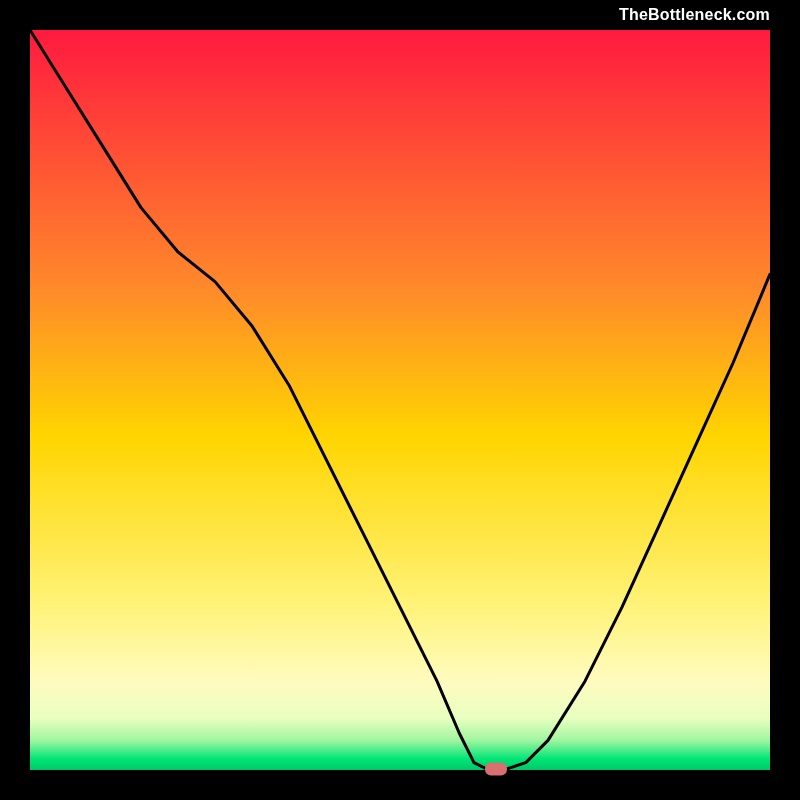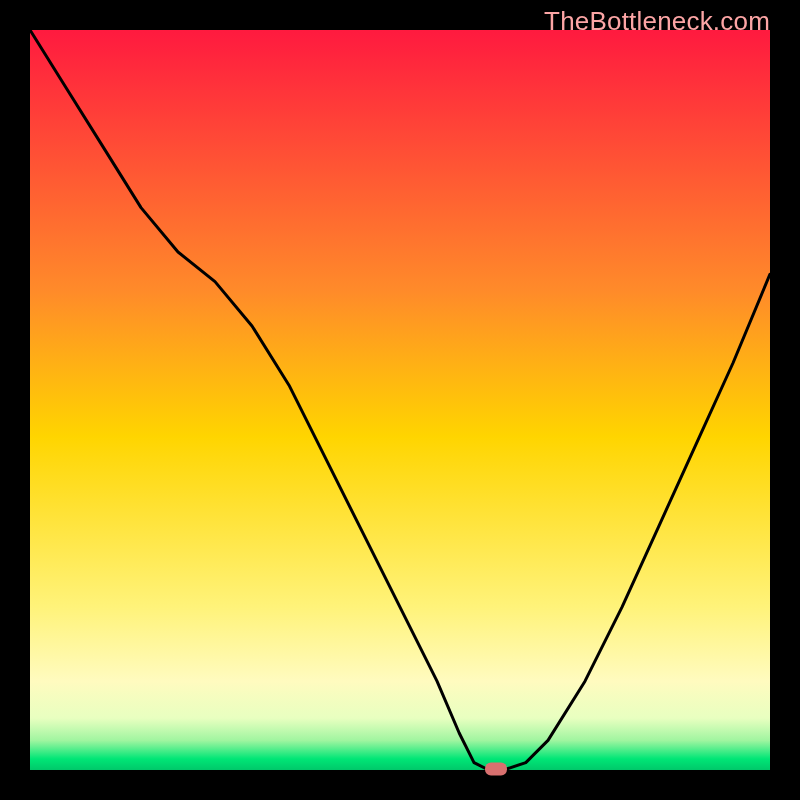--- a/index.html
+++ b/index.html
@@ -43,23 +43,23 @@
     width: 22px;
     height: 13px;
     border-radius: 6px;
     transform: translate(-50%, -50%);
   }
   .watermark {
     position: absolute;
     right: 30px;
     top: 6px;
     font-family: Arial, Helvetica, sans-serif;
-    font-size: 26px;
-    font-weight: 400;
-    color: #fca5a5;
+    font-size: 16px;
+    font-weight: 700;
+    color: #ffffff;
     letter-spacing: 0.2px;
   }
 </style>
 </head>
 <body>
 
 <div class="frame">
   <div class="watermark">TheBottleneck.com</div>
 
   <div class="plot-area">

